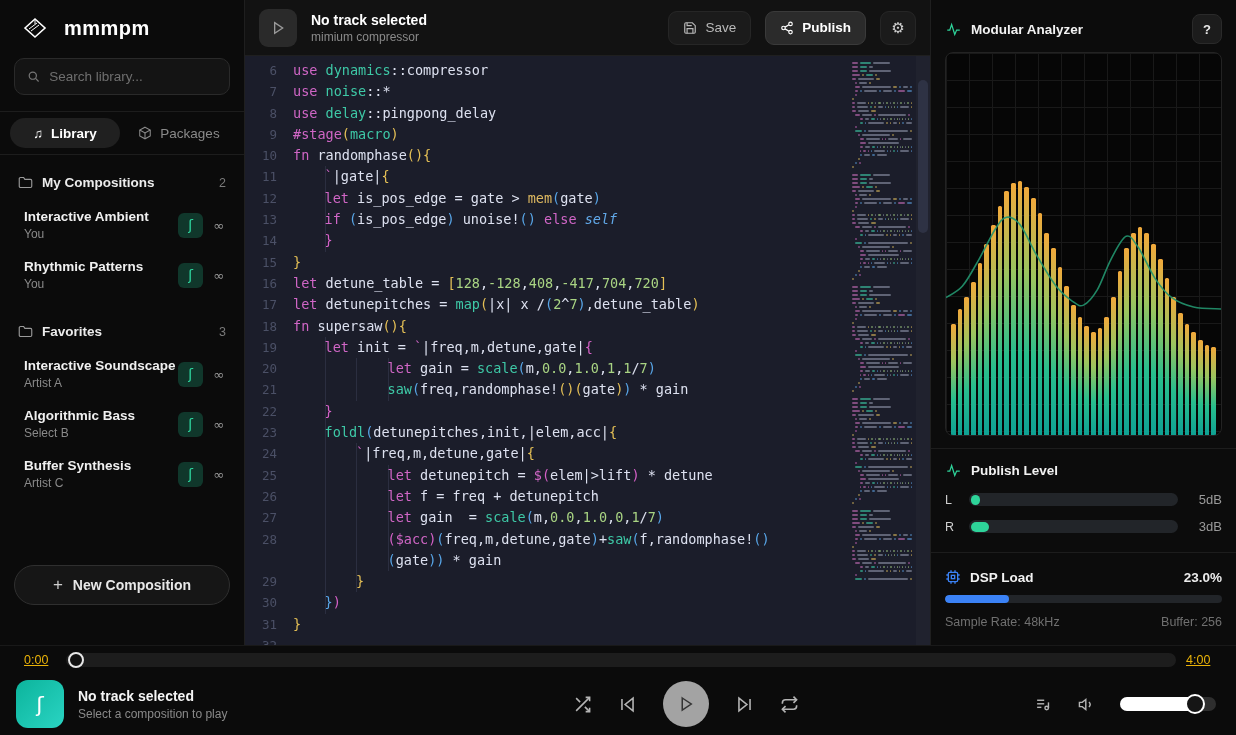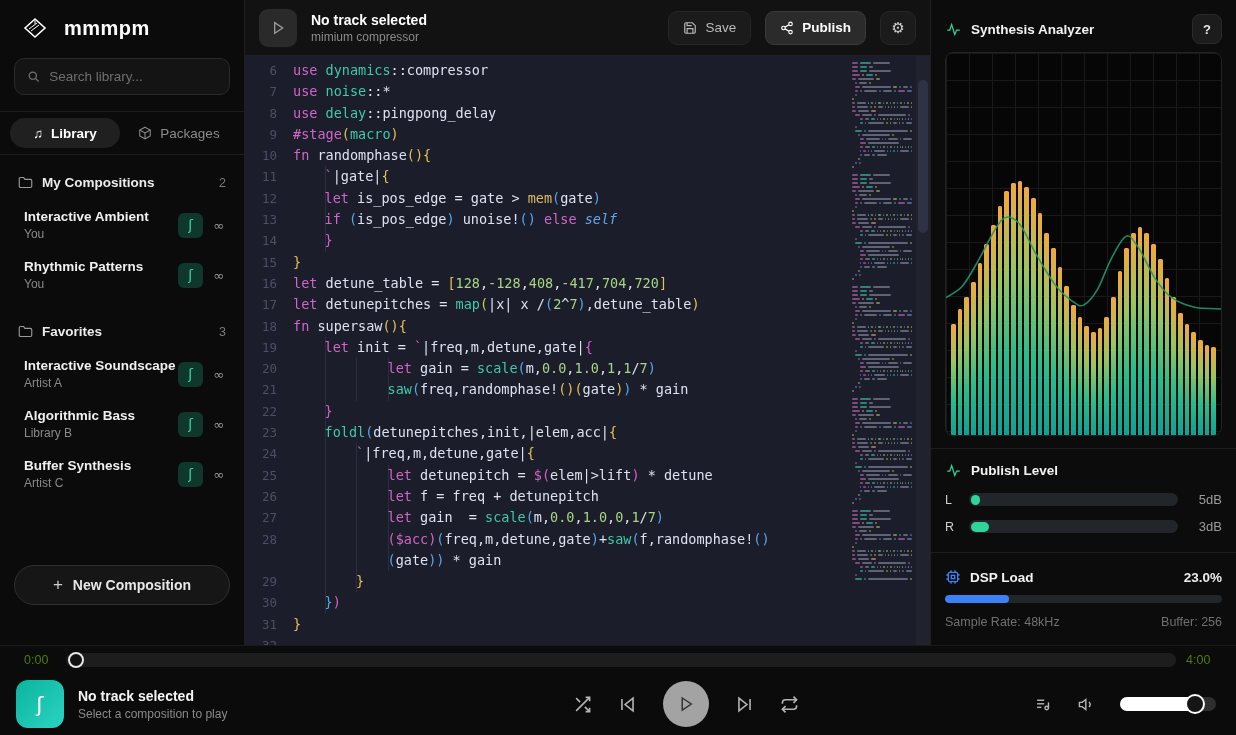--- a/index.html
+++ b/index.html
@@ -83,21 +83,21 @@
   .dsp-head { display:flex; align-items:center; gap:9px; padding:6px 0 10px 0; }
   .dsp-head .title { flex:1; font-size:13.5px; font-weight:bold; color:#f2f2f2; }
   .dsp-head .val { font-size:13.5px; font-weight:bold; color:#ececec; }
   .dsp-bar { height:8px; border-radius:4px; background:#222529; overflow:hidden; }
   .dsp-fill { height:100%; border-radius:4px; background:#3b82f6; }
   .dsp-foot { display:flex; justify-content:space-between; padding-top:12px; font-size:12.5px; color:#707070; }
 
   
   .bottom { height:90px; background:#0b0b0b; border-top:1px solid #191919; display:flex; flex-direction:column; }
   .timeline { height:27px; display:flex; align-items:center; gap:10px; padding:0 18px 0 24px; }
-  .tl-time { font-size:12.5px; color:#4d7c0f; width:32px; }
+  .tl-time { font-size:12.5px; color:#eab308; width:32px;text-decoration:underline; }
   .tl-time.end { text-align:left; }
   .tl-track { flex:1; height:14px; border-radius:7px; background:#1d1d1d; position:relative; cursor:pointer; }
   .tl-knob { position:absolute; top:-1px; width:16px; height:16px; border-radius:50%; background:#111; border:2px solid #e8e8e8; }
   .player { flex:1; display:flex; align-items:center; padding:0 16px; gap:14px; }
   .np-tile { width:48px; height:48px; border-radius:12px; background:linear-gradient(135deg,#0cb49c,#2ad4c3); display:flex; align-items:center; justify-content:center; color:#fff; font-size:22px; font-family:"DejaVu Sans",sans-serif; }
   .np-meta { width:260px; }
   .np-meta .t { font-size:14px; font-weight:bold; color:#f5f5f5; margin-bottom:3px; }
   .np-meta .s { font-size:12px; color:#8a8a8a; }
   .controls { flex:1; display:flex; align-items:center; justify-content:center; gap:26px; }
   .ctl { background:none; border:none; cursor:pointer; display:flex; align-items:center; justify-content:center; color:#b5b5b5; }
@@ -190,21 +190,21 @@
           <div class="meta">
             <div class="t">Interactive Soundscape</div>
             <div class="s">Artist A</div>
           </div>
           <span class="badge">ʃ</span>
           <span class="inf">∞</span>
         </div>
         <div class="side-item">
           <div class="meta">
             <div class="t">Algorithmic Bass</div>
-            <div class="s">Library B</div>
+            <div class="s">Select B</div>
           </div>
           <span class="badge">ʃ</span>
           <span class="inf">∞</span>
         </div>
         <div class="side-item">
           <div class="meta">
             <div class="t">Buffer Synthesis</div>
             <div class="s">Artist C</div>
           </div>
           <span class="badge">ʃ</span>
@@ -1198,21 +1198,21 @@
           </div>
       </div>
     </section>
 
     <aside class="right">
       <div class="panel-sec">
         <div class="sec-head">
           <svg width="17" height="15" viewBox="0 0 24 24" fill="none" stroke="#2ed49a" stroke-width="2">
               <polyline points="2,13 6,13 9,4 14,20 17,13 22,13"></polyline>
             </svg>
-          <span class="title">Synthesis Analyzer</span>
+          <span class="title">Modular Analyzer</span>
           <button class="help-btn">
               <span>?</span>
             </button>
         </div>
         <div class="spectrum">
           <div class="bars" id="bars">
               <div class="bar" style="height: 29%;"></div>
               <div class="bar" style="height: 33%;"></div>
               <div class="bar" style="height: 36%;"></div>
               <div class="bar" style="height: 40%;"></div>

